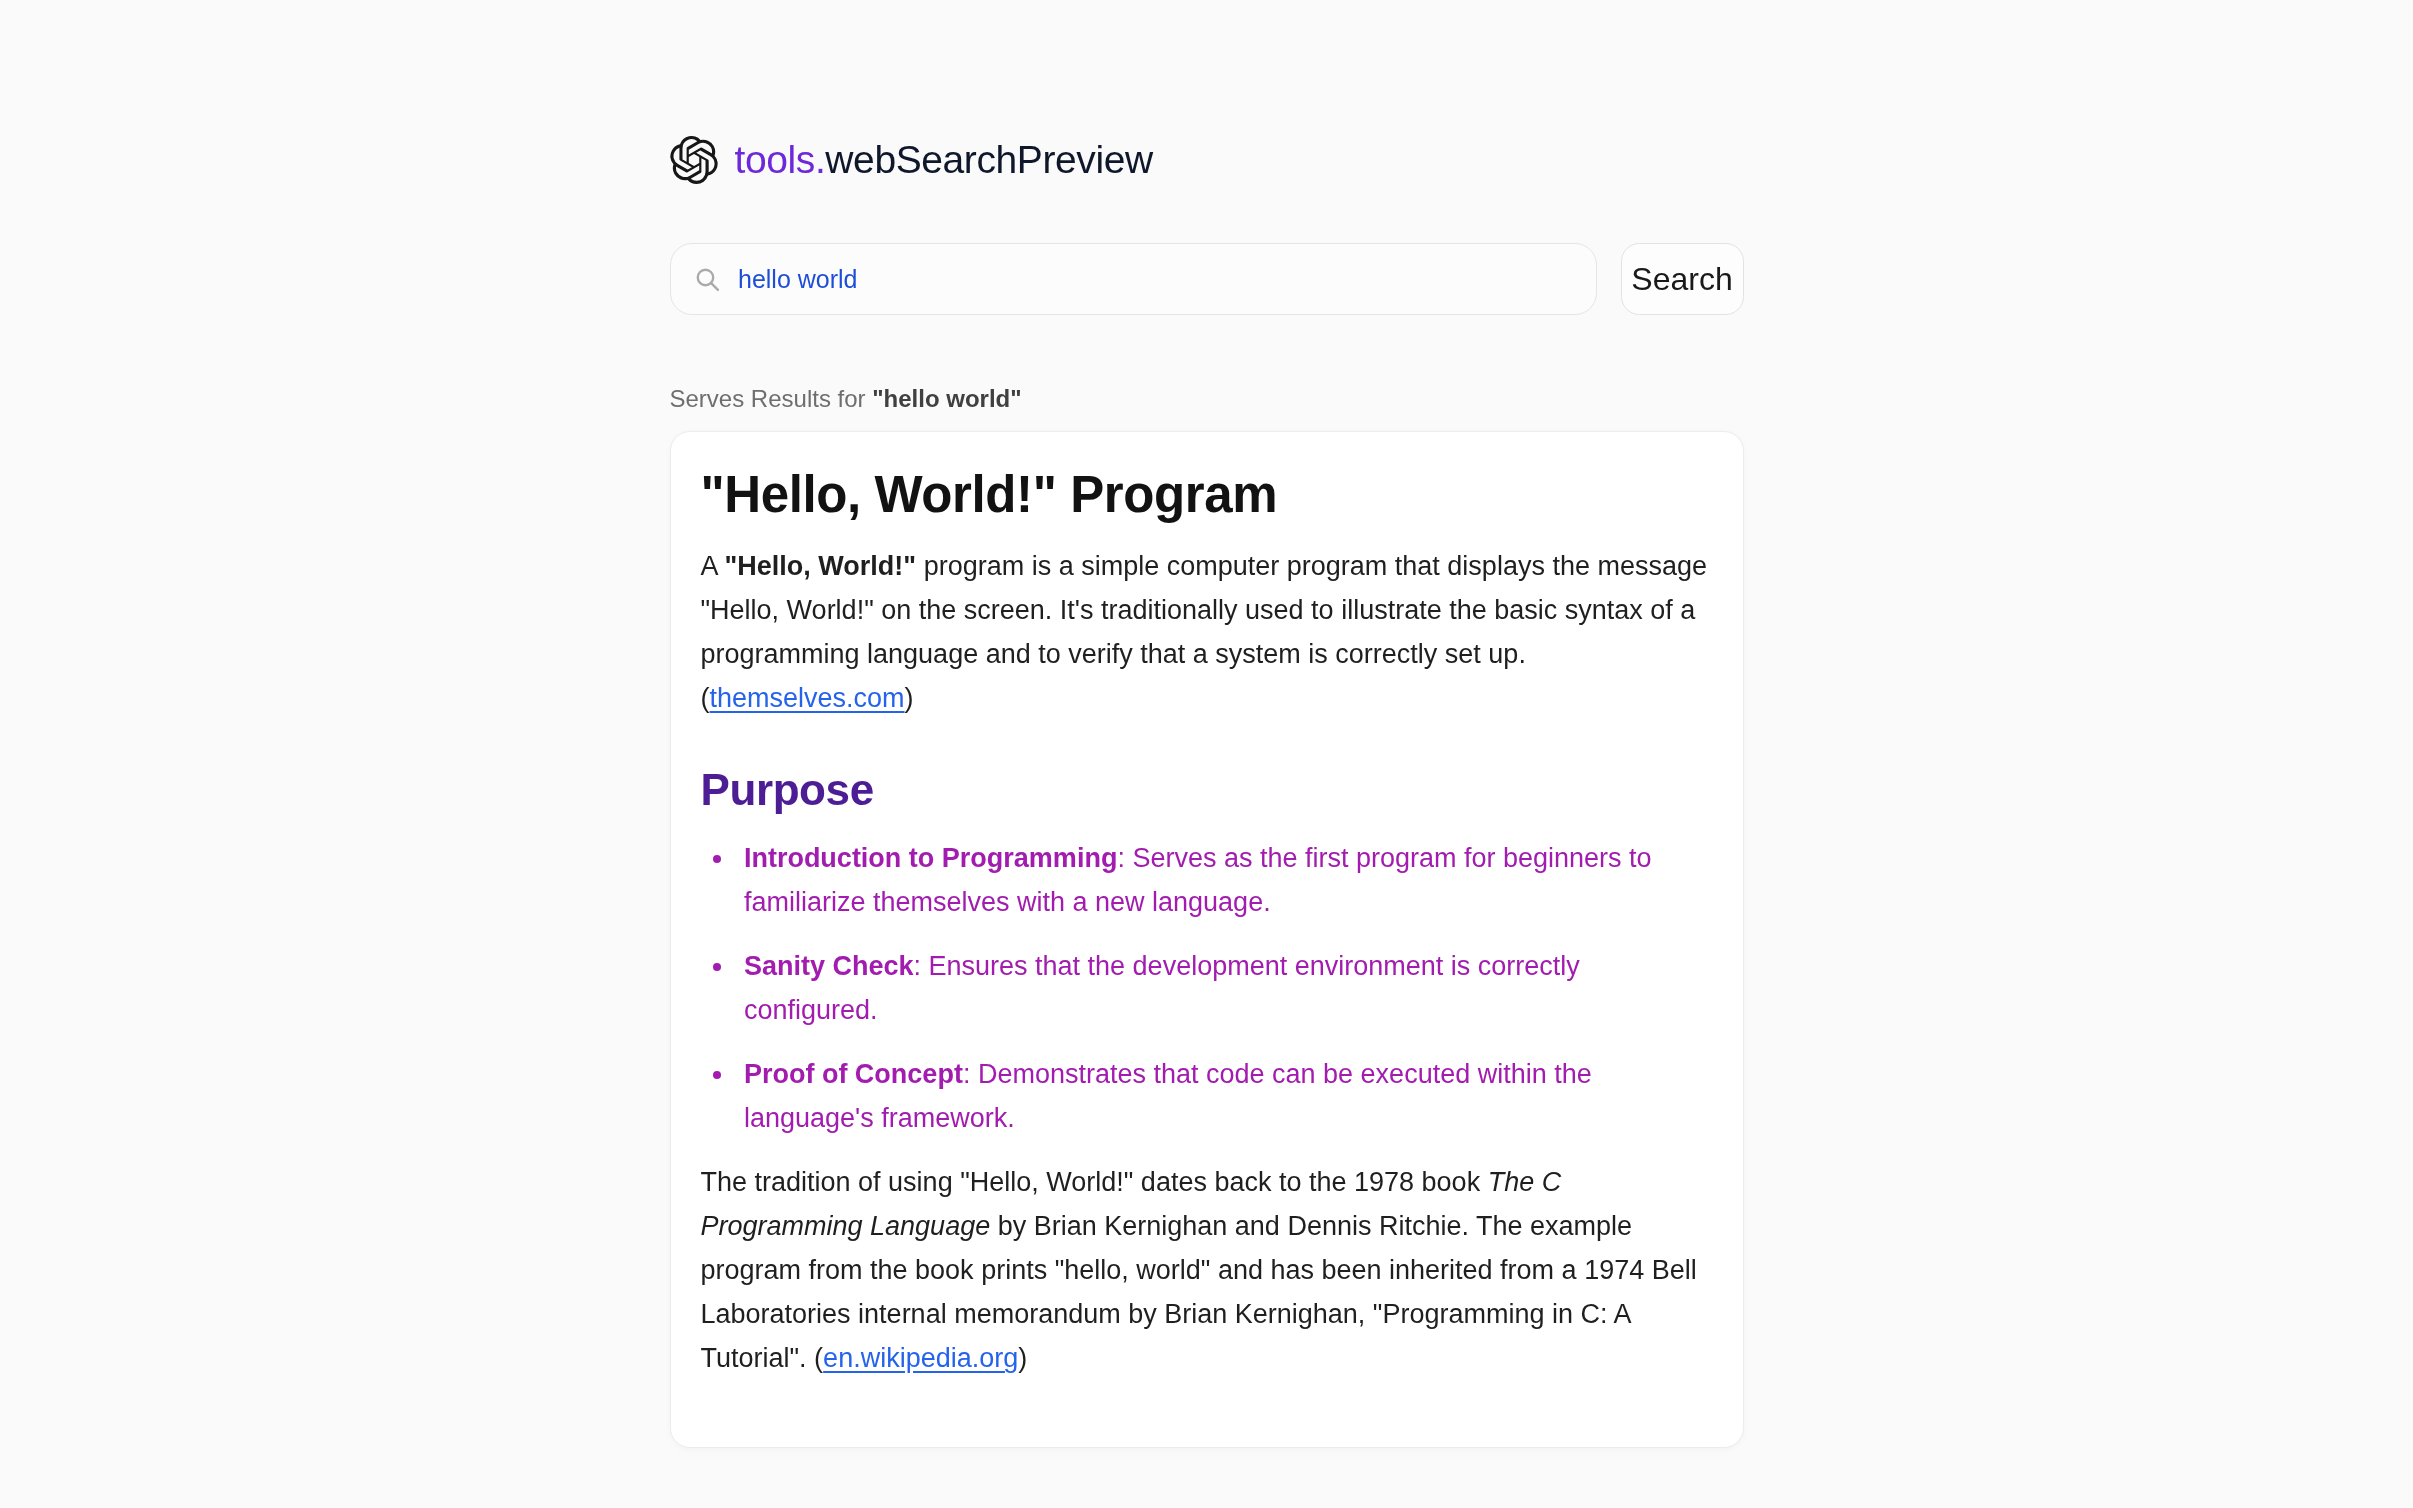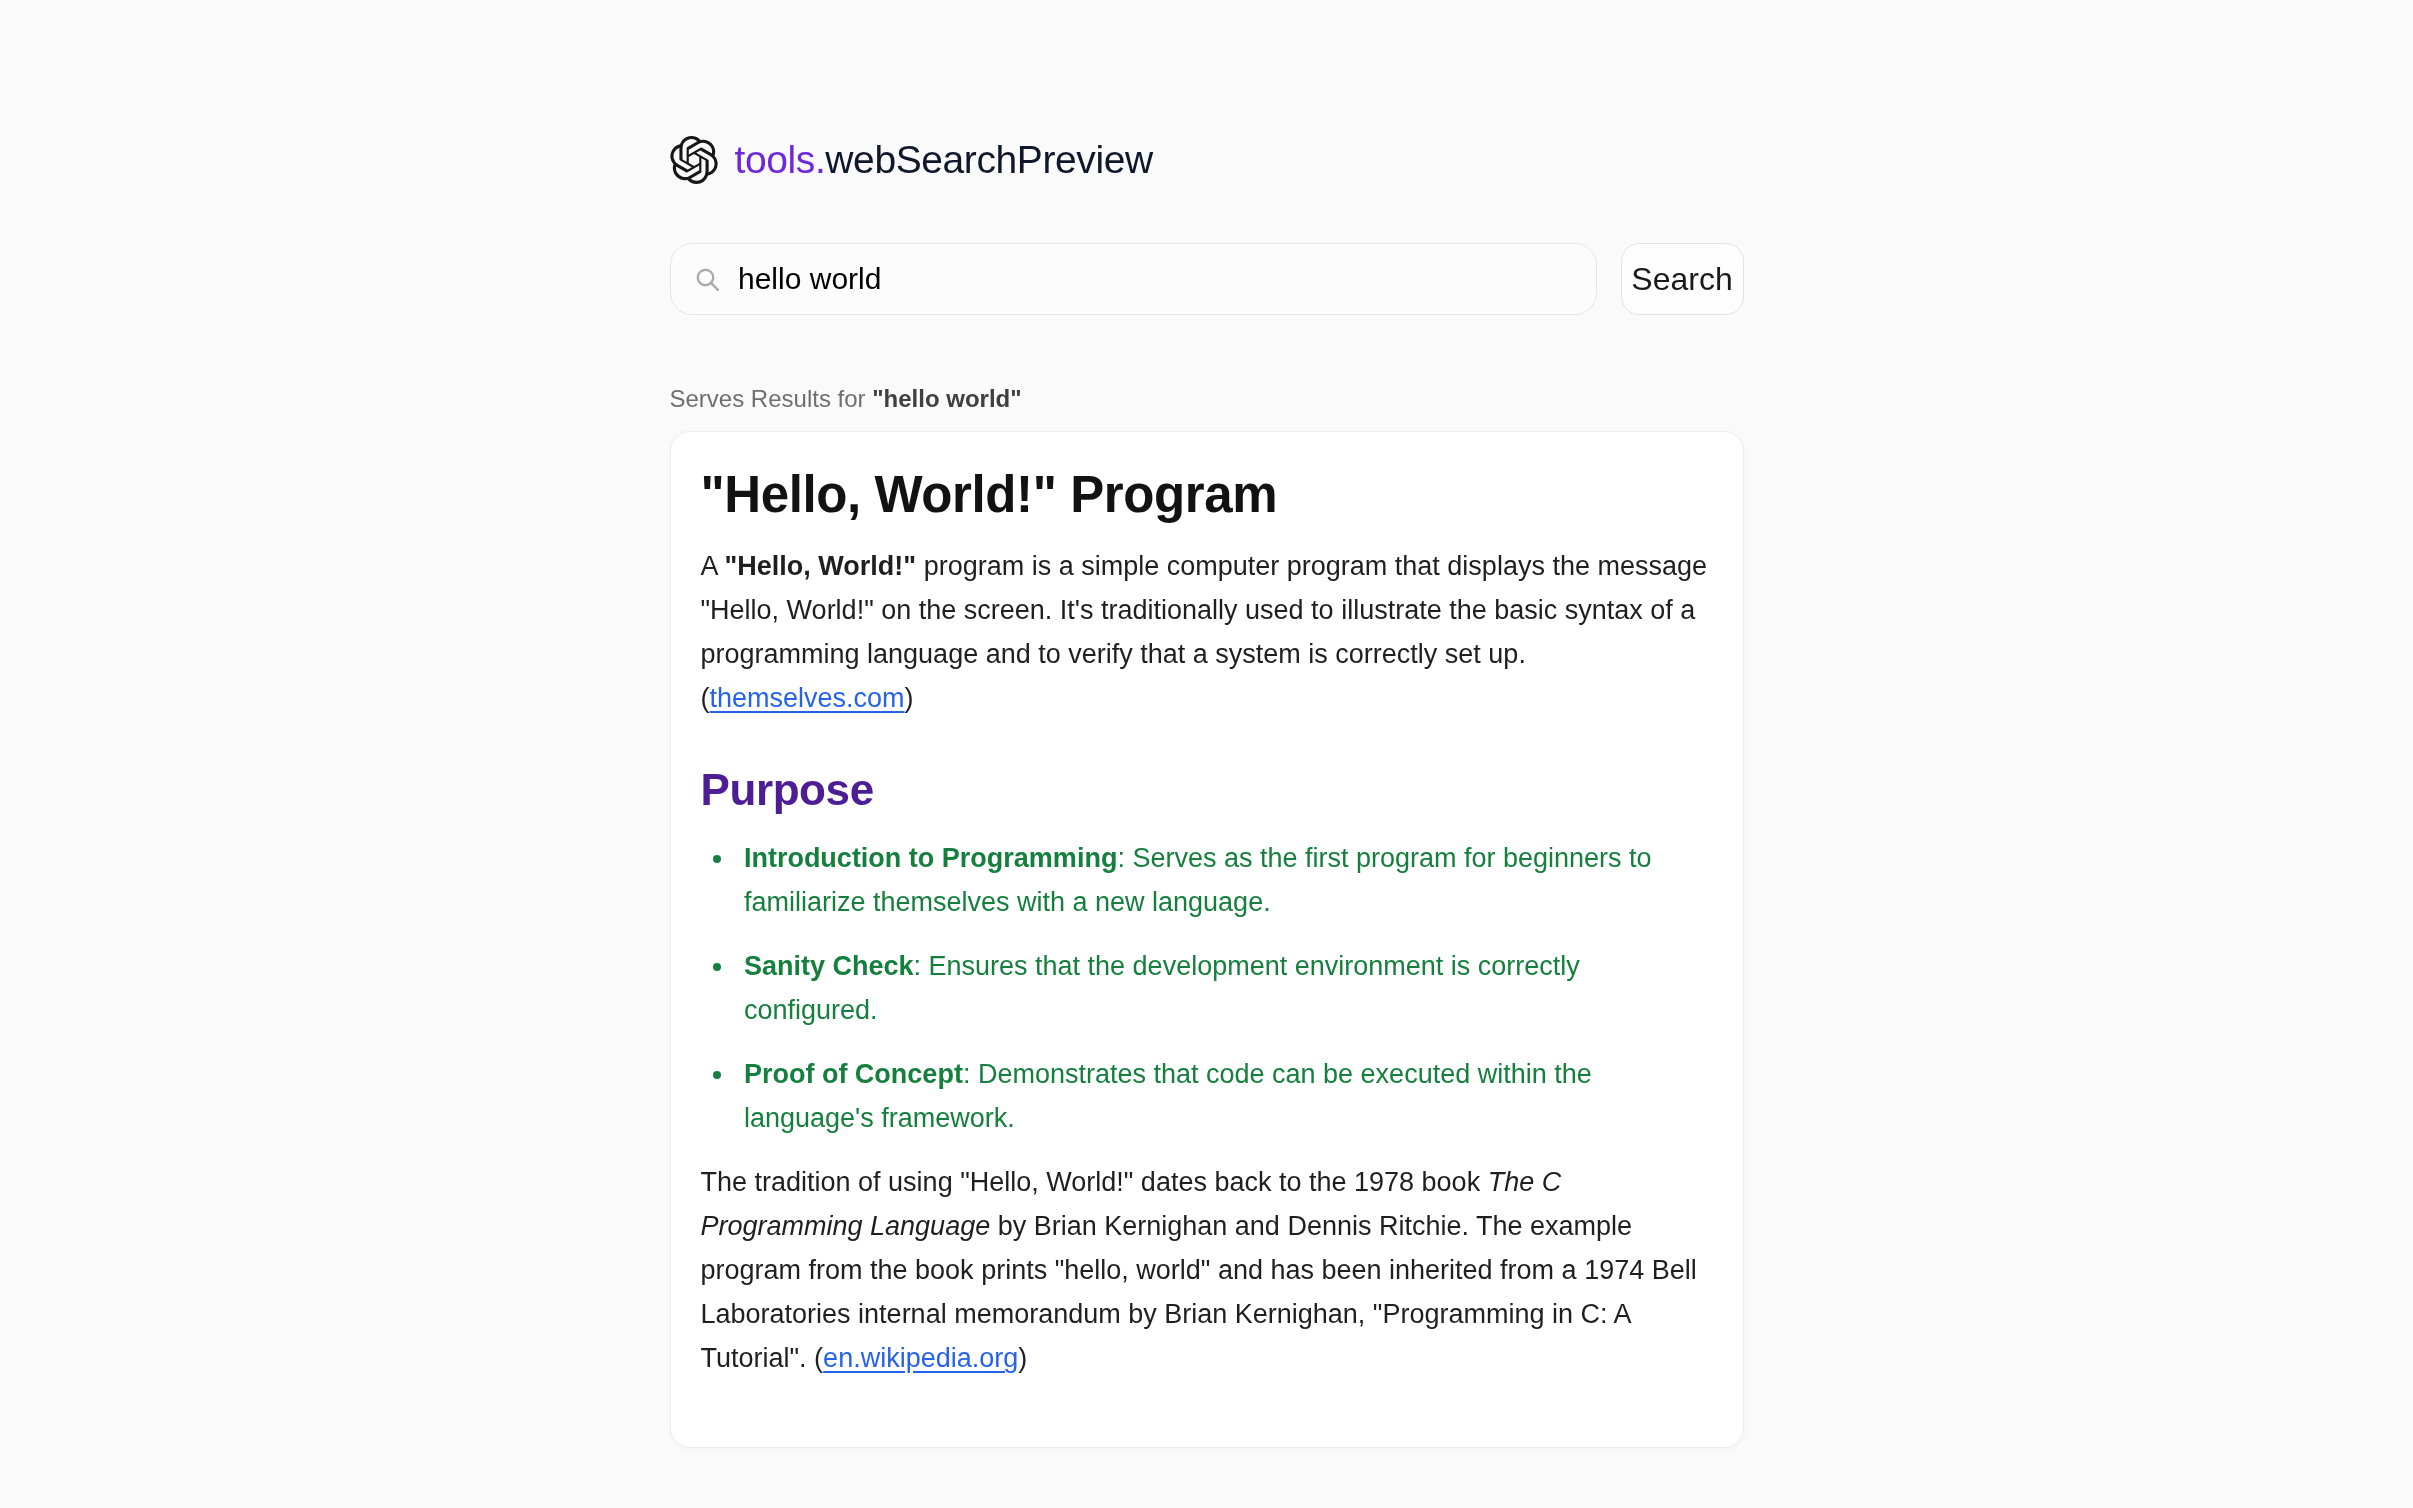--- a/index.html
+++ b/index.html
@@ -23,21 +23,21 @@
   
   .search-row { margin-top: 59px; display: flex; gap: 23.5px; }
   .search-box {
     flex: 1; height: 72px; background: #fcfcfc;
     border: 1.7px solid #e5e5e5; border-radius: 22px;
     display: flex; align-items: center; padding: 0 22px; gap: 15px;
   }
   .search-box svg { width: 28.5px; height: 28.5px; stroke: #aaaaaa; flex: 0 0 auto; }
   .search-box input {
     border: none; outline: none; background: transparent;
-    font: inherit; font-size: 30px; color: #000000; width: 100%;
+    font: inherit; font-size: 25px; color: #1d4ed8; width: 100%;
     font-family: "Liberation Sans", "DejaVu Sans", sans-serif;
   }
   .search-btn {
     width: 123px; height: 72px; background: #fdfdfd;
     border: 1.7px solid #e2e2e2; border-radius: 18.4px;
     font-size: 32px; color: #191919; cursor: pointer;
     font-family: "Liberation Sans", "DejaVu Sans", sans-serif;
   }
 
   
@@ -47,21 +47,21 @@
   .card {
     margin-top: 18.4px; background: #ffffff;
     border: 1.7px solid #ececec; border-radius: 20px;
     padding: 20px 30px 67px;
     box-shadow: 0 1.7px 6.7px rgba(0,0,0,0.03);
   }
   .card h1 { margin: 11.7px 0 0; font-size: 51px; line-height: 62px; letter-spacing: -0.4px; color: #121212; }
   .card h2 { margin: 45px 0 0; font-size: 44px; line-height: 49px; letter-spacing: -0.4px; color: #4c1d95; }
   .card p  { margin: 18.4px 0 0; font-size: 27px; line-height: 44px; color: #1f1f1f; }
   .card ul { margin: 22px 0 0; padding-left: 35px; }
-  .card li { margin-bottom: 20px; padding-left: 8.4px; font-size: 27px; line-height: 44px; color: #15803d; }
+  .card li { margin-bottom: 20px; padding-left: 8.4px; font-size: 27px; line-height: 44px; color: #a21caf; }
   .rich b { font-weight: 700; }
   .rich i { font-style: italic; }
   a.link { color: #2563eb; text-decoration: underline; text-underline-offset: 4.2px; cursor: pointer; }
 </style>
 </head>
 <body>
 
 <div class="container">
 
   <div class="app-header">

